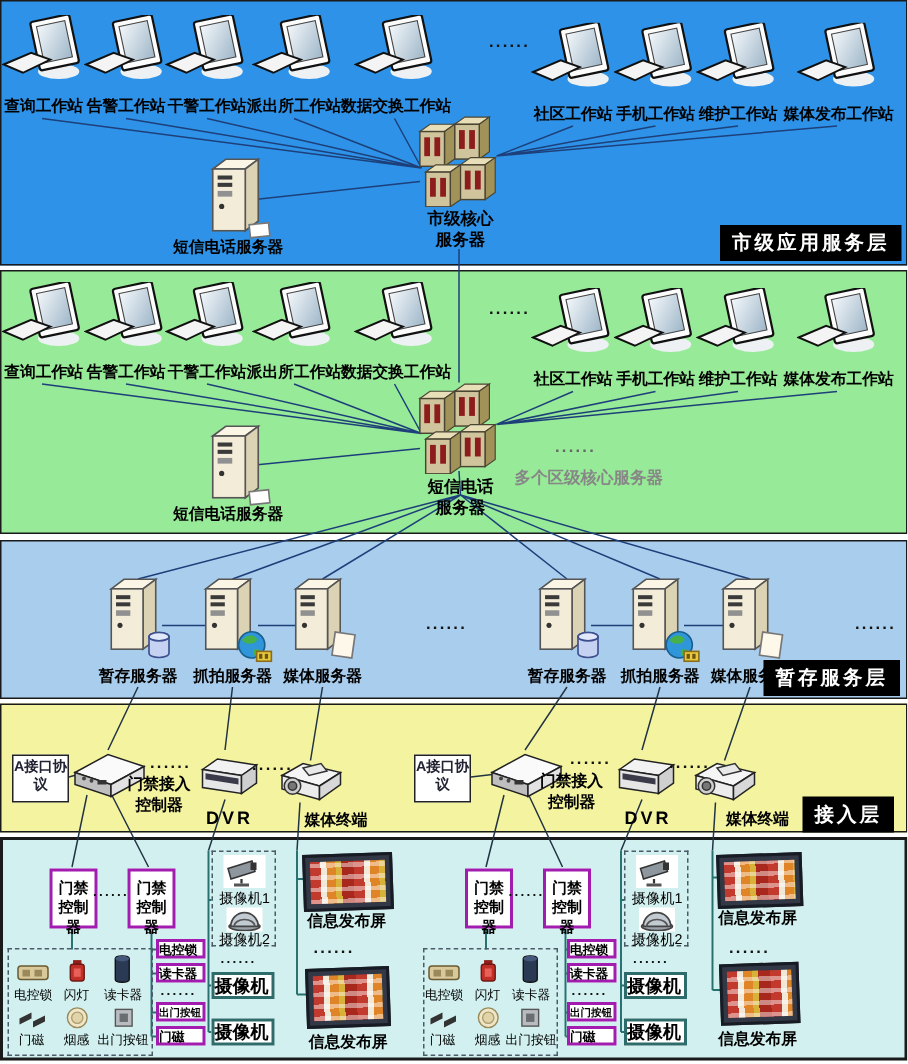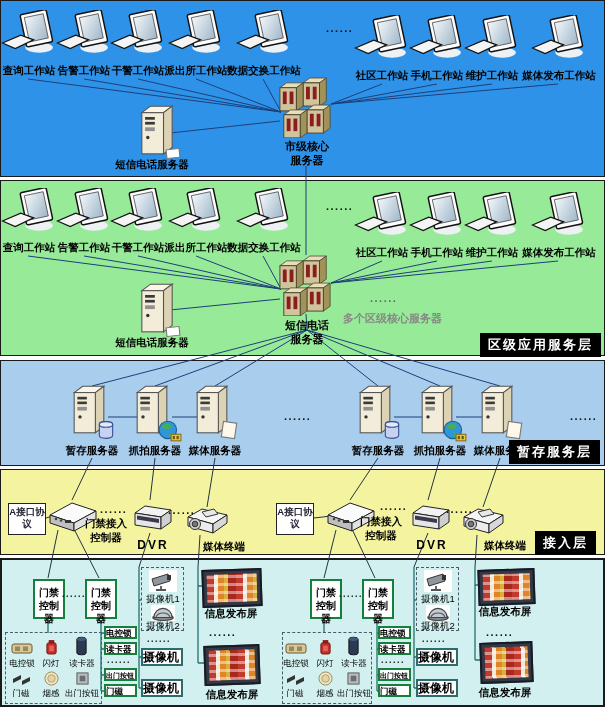--- a/index.html
+++ b/index.html
@@ -15,21 +15,21 @@
   .it{position:absolute;z-index:2;}
   .lb{position:absolute;z-index:2;font-weight:bold;font-size:10.5px;color:#000;
       white-space:nowrap;transform:translateX(-50%);}
   .lb2{white-space:normal;text-align:center;line-height:1.3;}
   .gray{color:#878787;transform:none;}
   .tag{position:absolute;z-index:3;background:#000;color:#fff;font-weight:bold;font-size:13px;
        padding:3px 8px;letter-spacing:2px;white-space:nowrap;}
   .dots{position:absolute;z-index:2;font-weight:bold;font-size:11px;letter-spacing:1.5px;color:#111;white-space:nowrap;}
   .wbox{position:absolute;z-index:2;background:#fff;border:1px solid #222;font-weight:bold;
         text-align:center;box-sizing:border-box;color:#223;}
-  .tbx{position:absolute;z-index:2;background:#fff;border:2px solid #15803d;font-weight:bold;
+  .tbx{position:absolute;z-index:2;background:#fff;border:2px solid #a21caf;font-weight:bold;
        box-sizing:border-box;color:#000;}
   .dashed{position:absolute;z-index:2;border:1.5px dashed #4a5a66;box-sizing:border-box;}
   .cell-lb{position:absolute;font-weight:normal;font-size:8.5px;color:#000;white-space:nowrap;transform:translateX(-50%);}
   .iconbg{position:absolute;background:#fff;}
   .screen{position:absolute;z-index:2;background:#323846;border:2px solid #171b24;padding:3px;
           box-sizing:border-box;transform:rotate(-2deg);}
   .scr-in{width:100%;height:100%;
     background:
       repeating-linear-gradient(0deg, rgba(255,255,255,.45) 0 3px, rgba(255,255,255,0) 3px 8px),
       repeating-linear-gradient(90deg,#c23a2e 0 7px,#f2e8d8 7px 11px,#e08428 11px 17px,#d8b238 17px 21px,#a8281e 21px 29px);}
@@ -254,20 +254,21 @@
       </svg>
     <svg width="18" height="13" style="position:absolute;right:4px;bottom:6px">
         <use href="#sym-card"></use>
       </svg>
   </div>
   <div class="lb" style="left:152px;top:158px">短信电话服务器</div>
   <div class="it" style="left:278px;top:76px"><svg width="56" height="62">
         <use href="#sym-cluster"></use>
       </svg></div>
   <div class="lb lb2" style="left:307px;top:139px;width:54px;font-size:11px">市级核心服务器</div>
+  <div class="tag" style="right:4px;top:150px">市级应用服务层</div>
 
   <div class="it" style="left:1px;top:188px"><svg width="56" height="44">
         <use href="#sym-ws"></use>
       </svg></div>
   <div class="it" style="left:56px;top:188px"><svg width="56" height="44">
         <use href="#sym-ws"></use>
       </svg></div>
   <div class="it" style="left:110px;top:188px"><svg width="56" height="44">
         <use href="#sym-ws"></use>
       </svg></div>
@@ -307,21 +308,20 @@
         <use href="#sym-card"></use>
       </svg>
   </div>
   <div class="lb" style="left:152px;top:336px">短信电话服务器</div>
   <div class="it" style="left:278px;top:254px"><svg width="56" height="62">
         <use href="#sym-cluster"></use>
       </svg></div>
   <div class="lb lb2" style="left:307px;top:318px;width:54px;font-size:11px">短信电话服务器</div>
   <div class="dots" style="left:370px;top:292px;color:#666">......</div>
   <div class="lb gray" style="left:343px;top:311px;font-size:11px">多个区级核心服务器</div>
-  <div class="tag" style="right:4px;top:333px">区级应用服务层</div>
 
   <div class="it" style="left:65px;top:384px;width:54px;height:58px">
     <svg width="36" height="51" style="position:absolute;left:6px;top:0">
         <use href="#sym-tower"></use>
       </svg>
     <svg width="18" height="20" style="position:absolute;right:4px;bottom:2px">
         <use href="#sym-db"></use>
       </svg>
   </div>
   <div class="it" style="left:128px;top:384px;width:54px;height:58px">

